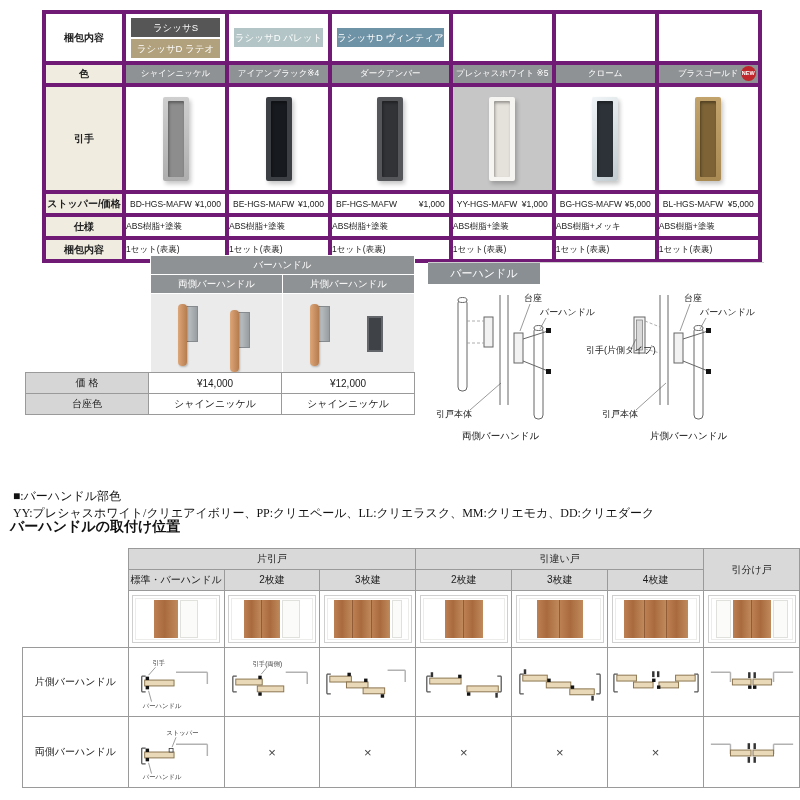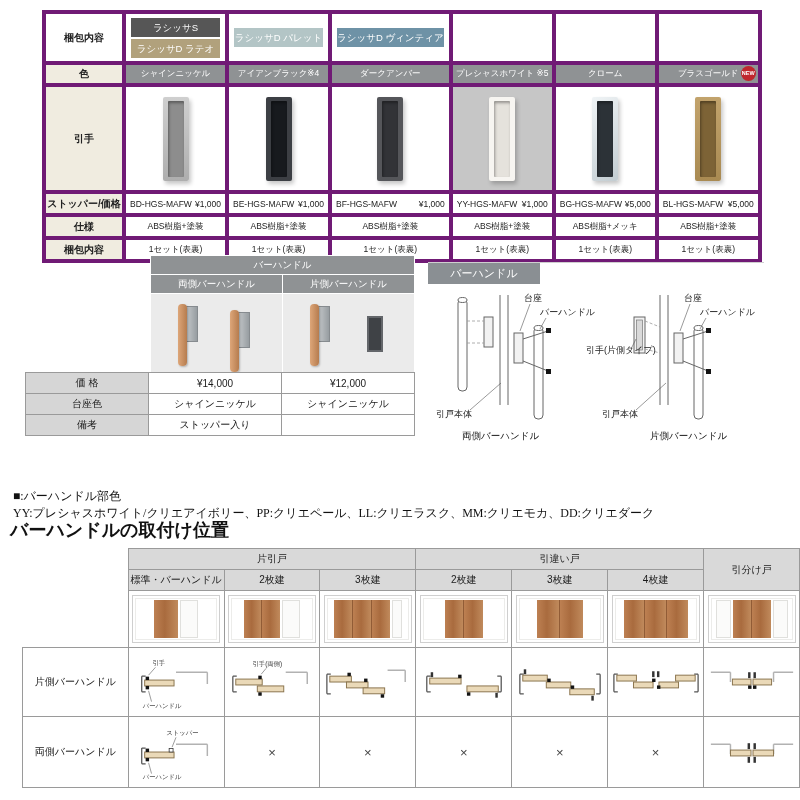--- a/index.html
+++ b/index.html
@@ -24,21 +24,21 @@
   .r-img td{height:103px;background:#fff;text-align:center;}
   .r-img td.gbg{background:#c6c6c6;}
   .pull{width:26px;height:84px;margin:8px auto;border-radius:2px;position:relative;box-shadow:2px 3px 4px rgba(0,0,0,.22);}
   .pull .rec{position:absolute;left:5px;right:5px;top:4px;bottom:4px;border-radius:1px;box-shadow:inset 1px 2px 3px rgba(0,0,0,.35);}
   .p-nickel{background:linear-gradient(180deg,#cfcfcf,#aeaeae);} .p-nickel .rec{background:#8d8d8d;}
   .p-black{background:#3c3f44;} .p-black .rec{background:#171a1e;}
   .p-amber{background:#55565a;} .p-amber .rec{background:#323337;}
   .p-white{background:#f7f5f1;} .p-white .rec{background:#e5e2dc;}
   .p-chrome{background:linear-gradient(135deg,#f0f4f6,#c2ccd1);} .p-chrome .rec{background:#2c3237;}
   .p-gold{background:linear-gradient(180deg,#c2a36c,#a98a52);} .p-gold .rec{background:#7d6336;}
-  .r-sm td{height:19px;font-size:8.5px;text-align:center;white-space:nowrap;}
+  .r-sm td{height:19px;font-size:8.5px;white-space:nowrap;}
   .cp{display:flex;justify-content:space-between;padding:0 4px;font-size:8.5px;}
 
   
   .t2h{position:absolute;left:150px;top:255px;}
   .t2h td{border:1px solid #fff;}
   .t2h .gh{background:#8f9294;color:#fff;font-size:9.5px;text-align:center;height:18px;width:131px;}
   .t2h .imgcell{background:#ebebeb;height:80px;position:relative;}
   .plate{position:absolute;width:13px;height:34px;background:linear-gradient(90deg,#ced1d3,#979da1);border:1px solid #868b8f;}
   .bar{position:absolute;width:9px;height:62px;border-radius:4px;background:linear-gradient(90deg,#dda679,#b67c4e);box-shadow:1px 1px 2px rgba(0,0,0,.25);}
   .fpull{position:absolute;width:12px;height:32px;background:#3f4246;border:2px solid #63666a;}
@@ -51,21 +51,21 @@
 
   
   .diagbox{position:absolute;left:428px;top:262px;width:336px;height:188px;border-top:1px solid #cfcfcf;background:#fff;}
   .diagtab{position:absolute;left:0;top:0;width:112px;height:21px;background:#8a8f93;color:#fff;font-size:11px;line-height:21px;text-align:center;}
   .diagbox svg{position:absolute;left:0;top:24px;}
 
   
   .notes{position:absolute;left:13px;top:488px;font-size:12px;line-height:17px;color:#111;white-space:nowrap;font-family:Liberation Serif, serif;}
 
   
-  .sec-title{position:absolute;left:10px;top:518px;font-size:18px;font-weight:bold;color:#111;}
+  .sec-title{position:absolute;left:10px;top:518px;font-size:14px;font-weight:bold;color:#111;}
   .t3{position:absolute;left:22px;top:548px;}
   .t3 td{border:1px solid #9a9a9a;text-align:center;}
   .t3 td.blank{border:none;background:#fff;}
   .t3 .h{background:#d9d9d9;font-size:10px;height:20px;white-space:nowrap;}
   .t3 .rl{background:#d9d9d9;font-size:10px;white-space:nowrap;}
   .t3 .imgr td{height:52px;background:#fff;}
   .t3 .dr1 td{height:68px;background:#fff;}
   .t3 .dr2 td{height:70px;background:#fff;}
   .cross{font-size:13px;color:#444;}
   .door{width:82px;height:42px;border:1px solid #cfcfcf;background:#fff;margin:4px auto;display:flex;align-items:center;justify-content:center;gap:2px;padding:2px;box-shadow:inset 0 0 0 2px #fff,inset 0 0 0 3px #ececea;}
@@ -258,25 +258,20 @@
     <tbody>
     <tr>
       <td class="rl">価 格</td>
       <td class="dv">¥14,000</td>
       <td class="dv">¥12,000</td>
     </tr>
     <tr>
       <td class="rl">台座色</td>
       <td class="dv">シャインニッケル</td>
       <td class="dv">シャインニッケル</td>
-    </tr>
-    <tr>
-      <td class="rl">備考</td>
-      <td class="dv">ストッパー入り</td>
-      <td class="dv"></td>
     </tr>
   </tbody>
     </table>
 
   <div class="diagbox">
     <div class="diagtab">バーハンドル</div>
     <svg width="336" height="160" viewBox="0 0 336 160">
 
       <line class="dln" x1="72" y1="8" x2="72" y2="118"></line>
         <line class="dln" x1="80" y1="8" x2="80" y2="118"></line>

